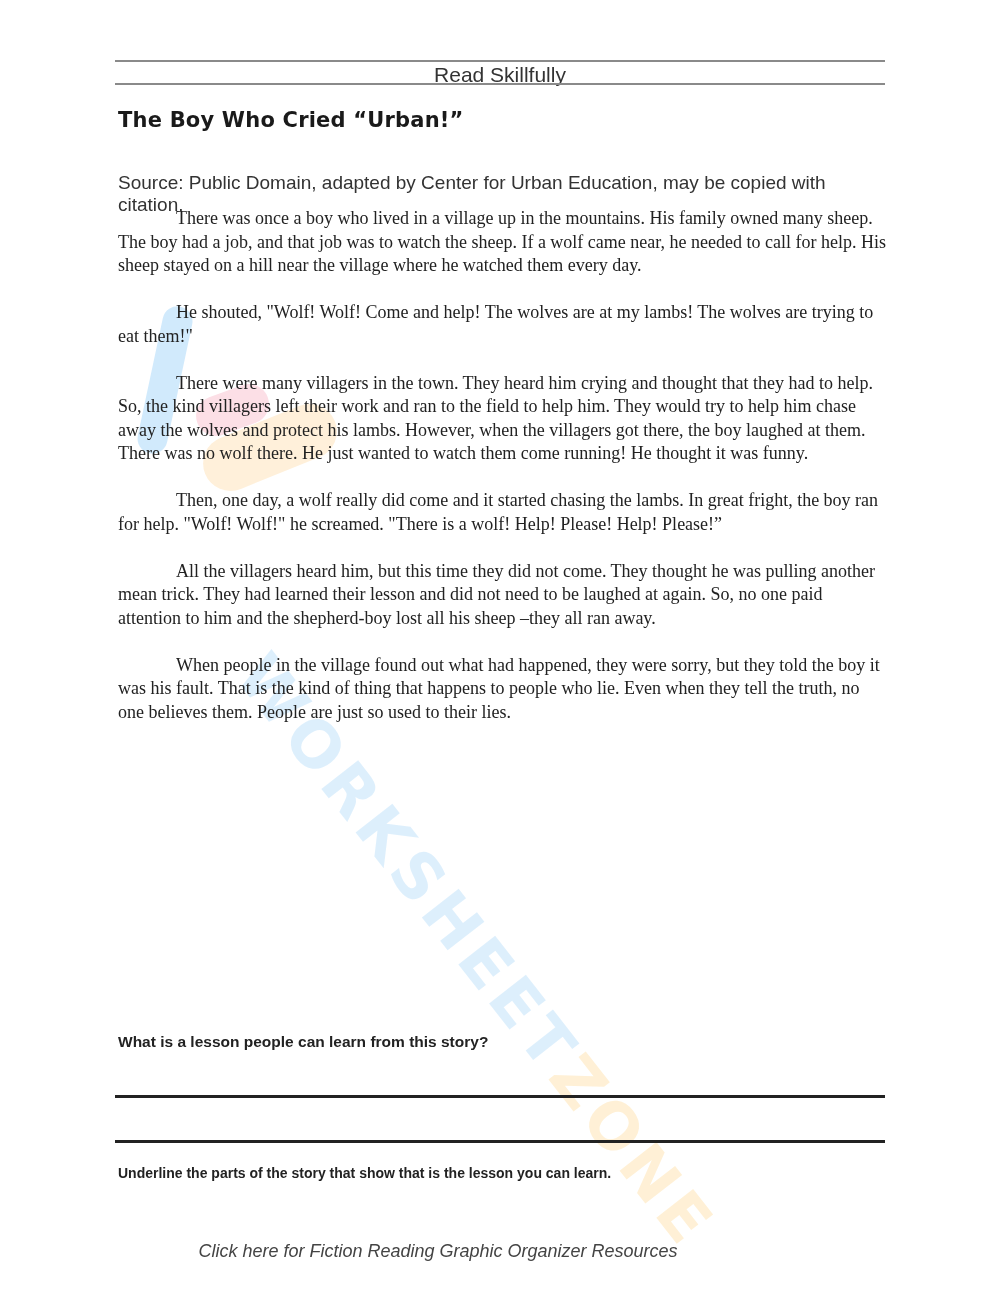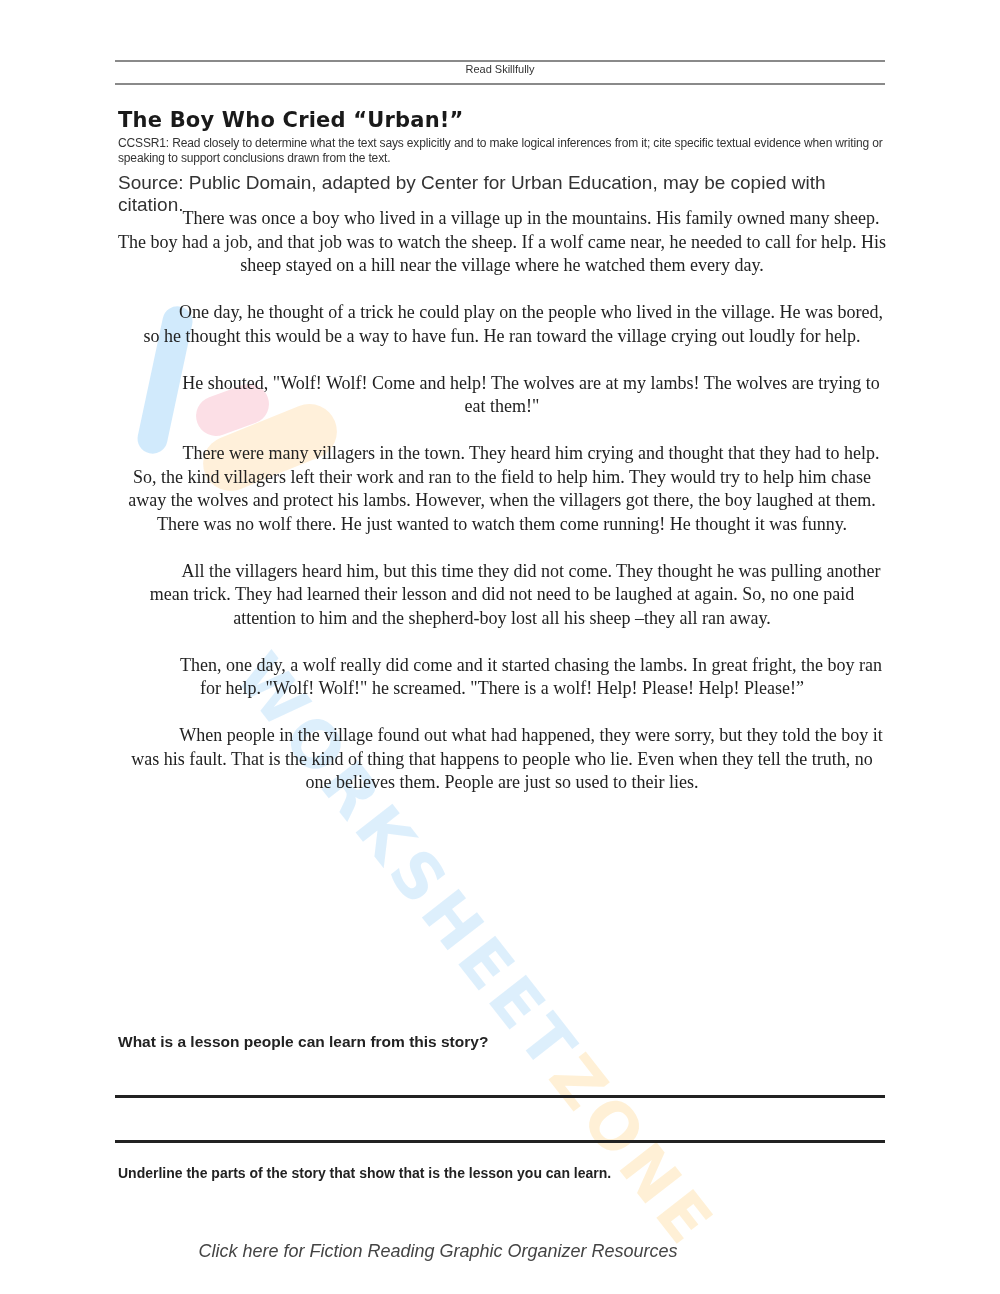--- a/index.html
+++ b/index.html
@@ -3,41 +3,41 @@
   <meta charset="utf-8">
   <style>
     html, body { margin: 0; padding: 0; background: #ffffff; }
     body { width: 1000px; height: 1294px; position: relative; overflow: hidden; }
     .page { position: absolute; left: 0; top: 0; width: 1000px; height: 1294px; }
     .rule { position: absolute; left: 115px; width: 770px; height: 2px; background: #8a8a8a; }
     .rule.top { top: 60px; }
     .rule.bottom { top: 83px; }
     .header-title {
       position: absolute; left: 115px; width: 770px; top: 63px; text-align: center;
-      font-family: "Liberation Sans", sans-serif; font-size: 11px; color: #333;
+      font-family: "Liberation Sans", sans-serif; font-size: 21px; color: #333;
     }
     .title {
       position: absolute; left: 118px; top: 108px;
       font-family: "DejaVu Sans", sans-serif; font-weight: bold; font-size: 21px; color: #1a1a1a;
       letter-spacing: 0.2px;
     }
     .standard {
       position: absolute; left: 118px; top: 136px; width: 770px;
       font-family: "Liberation Sans", sans-serif; font-size: 12px; line-height: 15px; color: #333;
       letter-spacing: -0.15px;
     }
     .source {
       position: absolute; left: 118px; top: 172px; width: 770px;
       font-family: "Liberation Sans", sans-serif; font-size: 19px; color: #333;
     }
     .story {
       position: absolute; left: 118px; top: 207px; width: 768px;
       font-family: "Liberation Serif", serif; font-size: 18px; line-height: 23.5px; color: #222;
     }
-    .story p { margin: 0 0 23.5px 0; text-indent: 58px; text-align: center; }
+    .story p { margin: 0 0 23.5px 0; text-indent: 58px; }
     .question {
       position: absolute; left: 118px; top: 1033px;
       font-family: "Liberation Sans", sans-serif; font-weight: bold; font-size: 15.5px; color: #222;
     }
     .answer-line { position: absolute; left: 115px; width: 770px; height: 3px; background: #222; }
     .answer-line.l1 { top: 1095px; }
     .answer-line.l2 { top: 1140px; }
     .instruction {
       position: absolute; left: 118px; top: 1165px;
       font-family: "Liberation Sans", sans-serif; font-weight: bold; font-size: 14px; color: #222;
@@ -66,30 +66,28 @@
   <div class="watermark wm-blue"></div>
   <div class="watermark wm-pink"></div>
   <div class="watermark wm-orange"></div>
   <div class="watermark wm-text"><span>WORKSHEET</span><span class="zone">ZONE</span></div>
 
   <div class="rule top"></div>
   <div class="header-title">Read Skillfully</div>
   <div class="rule bottom"></div>
 
   <div class="title">The Boy Who Cried “Urban!”</div>
-  <div class="standard">CCSSR1: Read closely to determine what the text says explicitly and to make logical inferences from it; cite specific textual evidence when writing or speaking to support conclusions drawn from the text.</div>
   <div class="source">Source: Public Domain, adapted by Center for Urban Education, may be copied with citation.</div>
 
   <div class="story">
     <p>There was once a boy who lived in a village up in the mountains. His family owned many sheep.  The boy had a job, and that job was to watch the sheep.  If a wolf came near, he needed to call for help.  His sheep stayed on a hill near the village where he watched them every day.</p>
-    <p>One day, he thought of a trick he could play on the people who lived in the village. He was bored, so he thought this would be a way to have fun.  He ran toward the village crying out loudly for help.</p>
     <p>He shouted, "Wolf! Wolf! Come and help! The wolves are at my lambs!  The wolves are trying to eat them!"</p>
     <p>There were many villagers in the town.  They heard him crying and thought that they had to help.  So, the kind villagers left their work and ran to the field to help him.  They would try to help him chase away the wolves and protect his lambs.  However, when the villagers got there, the boy laughed at them.  There was no wolf there.  He just wanted to watch them come running!  He thought it was funny.</p>
+    <p>Then, one day, a wolf really did come and it started chasing the lambs.  In great fright, the boy ran for help. "Wolf! Wolf!" he screamed. "There is a wolf! Help! Please! Help!  Please!”</p>
     <p>All the villagers heard him, but this time they did not come.  They thought he was pulling another mean trick.  They had learned their lesson and did not need to be laughed at again.  So, no one paid attention to him and the shepherd-boy lost all his sheep –they all ran away.</p>
-    <p>Then, one day, a wolf really did come and it started chasing the lambs.  In great fright, the boy ran for help. "Wolf! Wolf!" he screamed. "There is a wolf! Help! Please! Help!  Please!”</p>
     <p>When people in the village found out what had happened, they were sorry, but they told the boy it was his fault.  That is the kind of thing that happens to people who lie.  Even when they tell the truth, no one believes them. People are just so used to their lies.</p>
   </div>
 
   <div class="question">What is a lesson people can learn from this story?</div>
   <div class="answer-line l1"></div>
   <div class="answer-line l2"></div>
   <div class="instruction">Underline the parts of the story that show that is the lesson you can learn.</div>
 
   <a class="resource-link">Click here for Fiction Reading Graphic Organizer Resources</a>
 </div>

